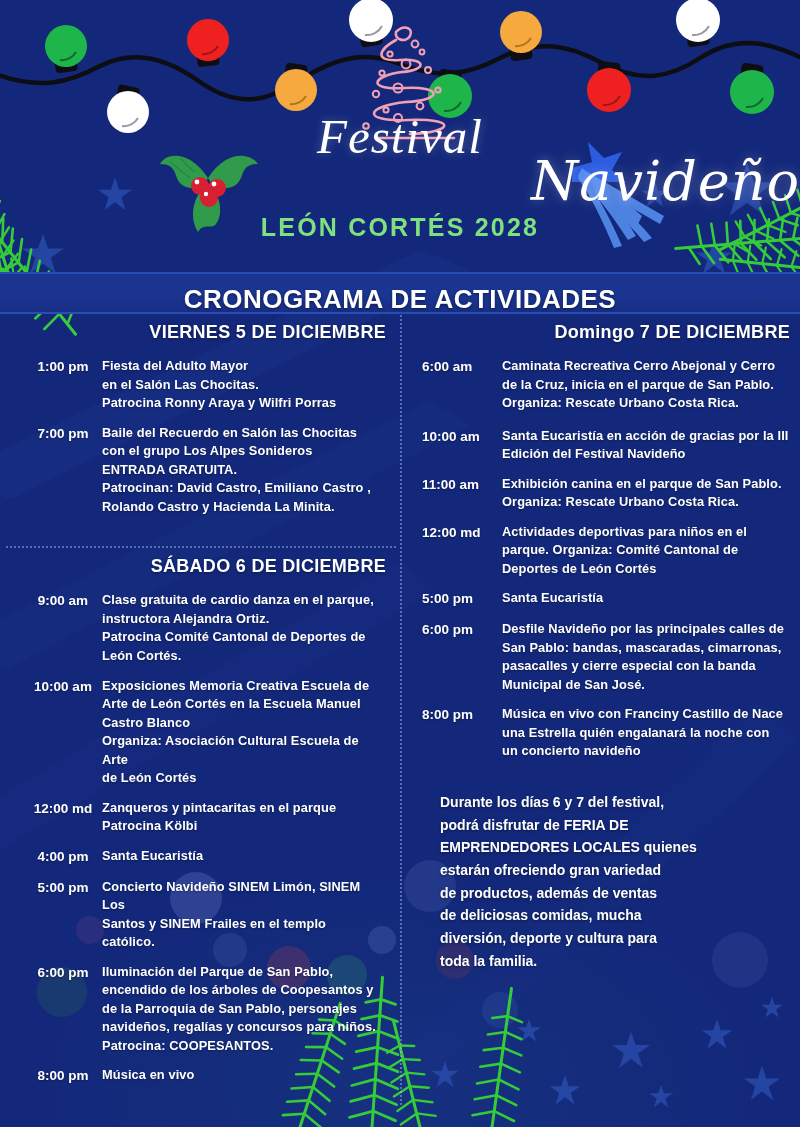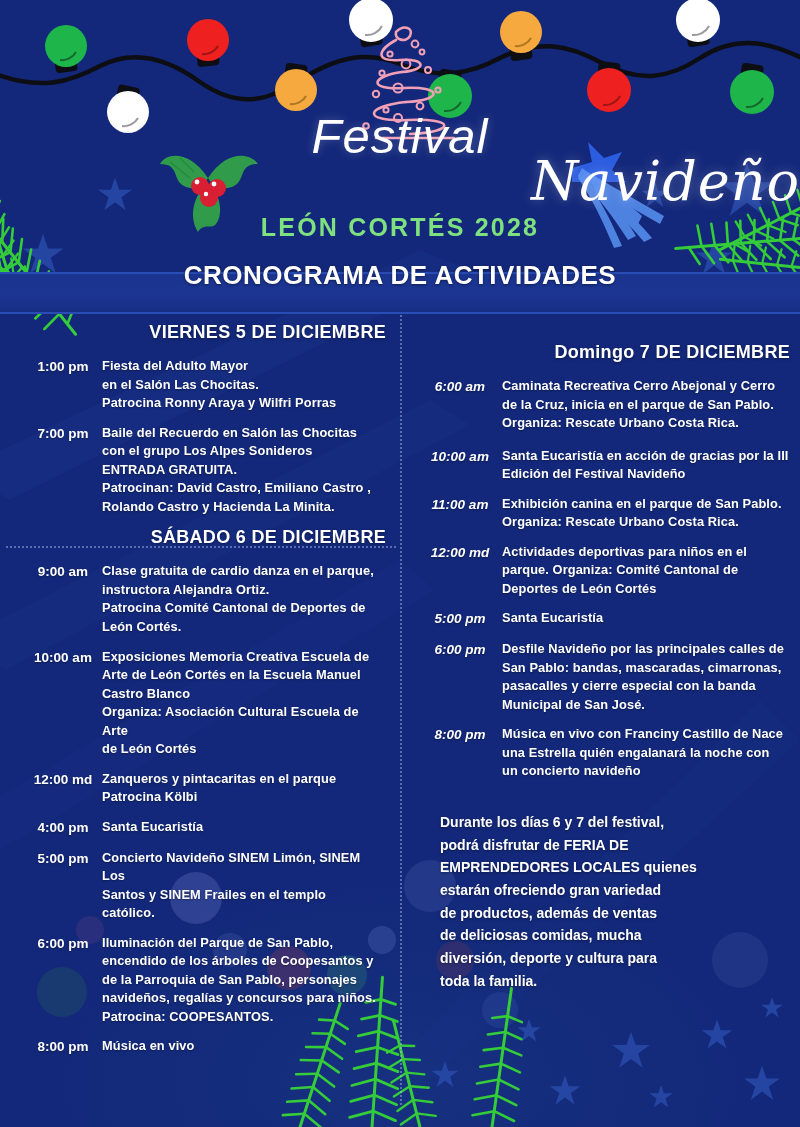--- a/index.html
+++ b/index.html
@@ -19,21 +19,21 @@
   }
   
   .bg-layer { position:absolute; inset:0; pointer-events:none; }
 
   
   .lights { position:absolute; top:0; left:0; width:800px; height:150px; }
 
   
   .title-wrap { position:absolute; top:112px; left:0; width:800px; text-align:center; z-index:6; }
   .t-festival {
-    font-family:Liberation Sans, sans-serif;
+    font-family:Liberation Serif, serif;
     font-size:49px; color:#ffffff; letter-spacing:1px;
     font-style:italic; line-height:1;
     text-shadow:0 0 10px rgba(255,255,255,.25);
   }
   .t-navideno {
     font-family:"DejaVu Serif", serif;
     font-size:54px; color:#ffffff; font-style:italic;
     line-height:1.0; margin-top:-6px; letter-spacing:1px;
     text-shadow:0 0 12px rgba(255,255,255,.3);
     text-align:right;
@@ -44,63 +44,63 @@
   }
 
   
   .banner {
     position:absolute; top:272px; left:0; width:800px; height:42px;
     background:linear-gradient(180deg,#1b3490 0%,#1b3592 50%,#172e84 100%);
     border-top:2px solid #2a4db5; border-bottom:2px solid #2a4db5;
     z-index:5;
   }
   .banner-label {
-    position:absolute; top:260px; left:0; width:800px;
+    position:absolute; top:284px; left:0; width:800px;
     text-align:center; font-size:26px; font-weight:bold; color:#ffffff;
     letter-spacing:.5px; z-index:6;
     text-shadow:0 1px 3px rgba(0,0,0,.45);
   }
 
   
   .cols { position:absolute; top:322px; left:0; width:800px; z-index:4; display:flex; }
   .col-left { width:400px; padding:0 14px 0 18px; position:relative; }
-  .col-right { width:400px; padding:0 10px 0 14px; position:relative;margin-top:20px; }
+  .col-right { width:400px; padding:0 10px 0 14px; position:relative; }
   .vdivider {
     position:absolute; top:315px; left:400px; height:790px;
     border-left:2px dotted rgba(175,195,245,.45); z-index:5;
   }
   .hdivider {
     position:absolute; top:546px; left:6px; width:390px;
     border-top:2px dotted rgba(175,195,245,.45); z-index:5;
   }
 
   .day-head {
     text-align:right; font-size:18px; font-weight:bold; color:#ffffff;
     letter-spacing:.3px; margin-bottom:14px;
     text-shadow:0 1px 3px rgba(0,0,0,.4);
   }
-  .day-head.sat { margin-top:11px; }
+  .day-head.sat { margin-top:40px; }
 
   .ev { display:flex; margin-bottom:11px; }
   .ev-time {
     font-size:13.5px; font-weight:bold; color:#ffffff;
     white-space:nowrap; line-height:1.45;
     text-shadow:0 1px 2px rgba(0,0,0,.35);
   }
   .ev-desc {
     font-size:12.8px; font-weight:bold; color:#ffffff;
     line-height:1.45; letter-spacing:.1px;
     text-shadow:0 1px 2px rgba(0,0,0,.35);
     white-space:pre-line;
   }
   
   .col-left .ev-time { width:78px; text-align:center; padding-left:12px; }
   .col-left .ev-desc { width:284px; padding-left:6px; }
   
-  .col-right .ev-time { width:84px; text-align:center; padding-left:8px;font-style:italic; }
+  .col-right .ev-time { width:84px; text-align:left; padding-left:8px; }
   .col-right .ev-desc { width:292px; padding-left:4px; }
 
   .closing {
     margin-top:30px; padding:0 10px 0 26px;
     font-size:14px; font-weight:bold; color:#ffffff;
     line-height:1.62; white-space:pre-line;
     text-shadow:0 1px 3px rgba(0,0,0,.4);
   }
 </style>
 </head>

